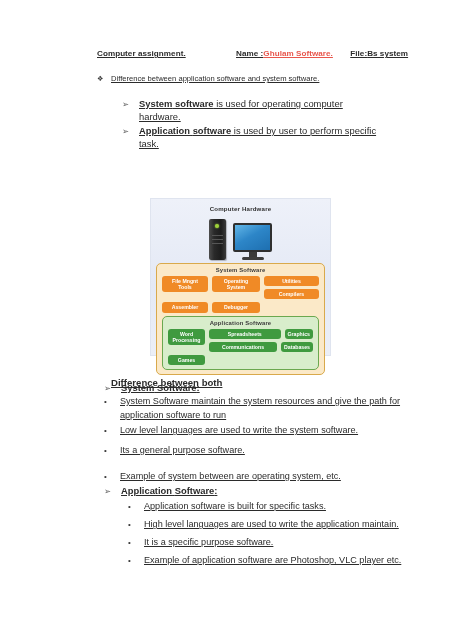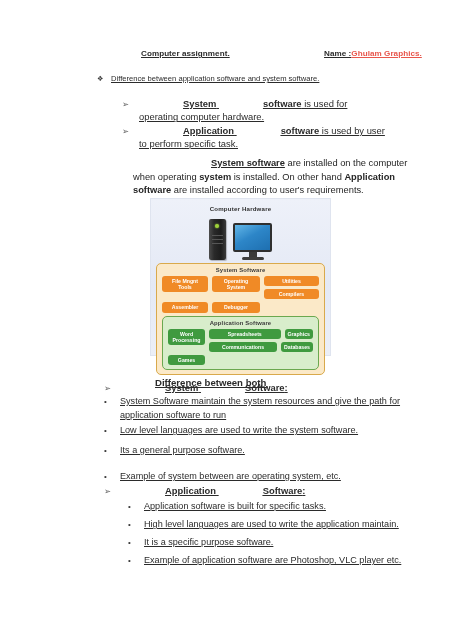--- a/index.html
+++ b/index.html
@@ -26,21 +26,21 @@
   .lvl0{left:97px;width:345px;font-size:7.6px;line-height:11px;}
   .lvl0 .bullet{width:14px;font-size:7.2px;color:#3b3b3b;}
 
   .arrow-row{font-size:9.4px;line-height:13.4px;}
   .arrow-row .bullet{width:17px;font-size:8.4px;color:#5a5a5a;
                      position:relative;top:1px;}
 
   .dot-row{font-size:9.1px;line-height:13.6px;}
   .dot-row .bullet{width:16px;font-size:8px;color:#3b3b3b;position:relative;top:0px;}
 
-  .u{text-decoration:underline;margin-left:44px;}
+  .u{text-decoration:underline;}
 
   
   .para{position:absolute;left:133px;top:157px;width:276px;
         font-family:"Liberation Sans","DejaVu Sans",sans-serif;
         font-size:9.3px;line-height:13.6px;text-align:left;color:#262626;}
   .para .ind{display:inline-block;width:34px;}
 
   
   .figwrap{position:absolute;left:150px;top:198px;width:181px;height:158px;
            background:linear-gradient(180deg,#eef1f9 0%,#e4e9f5 55%,#eceff7 100%);
@@ -79,21 +79,21 @@
   .h-diff{position:absolute;left:111px;top:377px;font-size:9.6px;font-weight:bold;}
 </style>
 </head>
 <body>
 
 <div class="page">
 
   <div class="hdr">
     <span class="seg-title u">Computer assignment.</span>
     <span class="seg-name">
-      <span class="u">Name :</span><span class="red">Ghulam Graphics.</span>
+      <span class="u">Name :</span><span class="red">Ghulam Software.</span>
     </span>
     <span class="seg-class">
       <span class="u">File:</span><span class="u">Bs system</span>
     </span>
   </div>
 
   <div class="row lvl0" style="top:73px;">
     <span class="bullet">❖</span>
     <span class="txt">Difference between application software and system software.</span>
   </div>
@@ -107,23 +107,20 @@
   </div>
 
   <div class="row arrow-row" style="left:122px;top:124px;width:265px;">
     <span class="bullet">➢</span>
     <span class="txt">
       <b class="u">Application</b>
       <b class="u">software</b><span> is used by user to perform specific task.</span>
     </span>
   </div>
 
-  <div class="para">
-    <span class="ind"></span><b class="u">System software</b><span> are installed on the computer when operating </span><b>system</b><span> is installed. On other hand </span><b>Application software</b><span> are installed according to user's requirements.</span>
-  </div>
 
   <div class="figwrap">
 
     <div class="fig-title">Computer Hardware</div>
 
     <div class="hw">
       <div class="tower">
         <div class="slot" style="top:16px;"></div>
         <div class="slot" style="top:20px;"></div>
         <div class="slot" style="top:24px;"></div>

